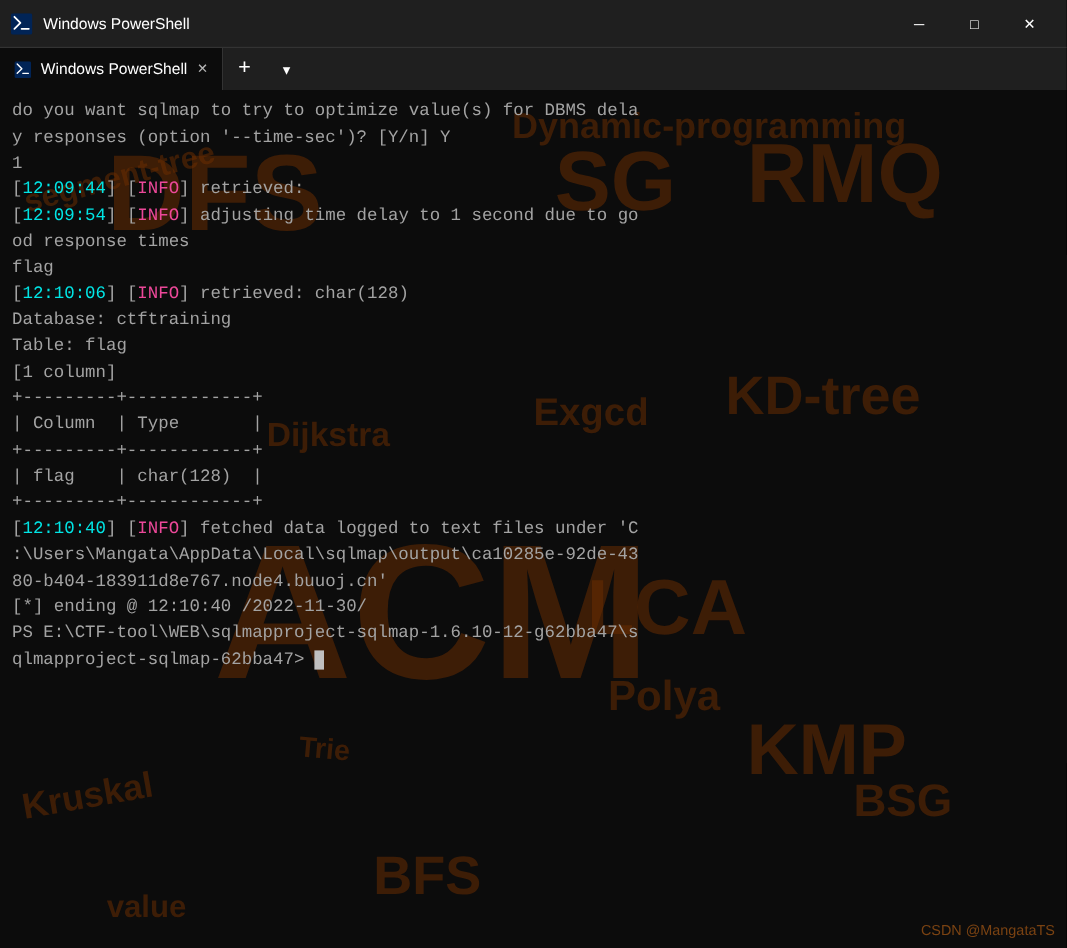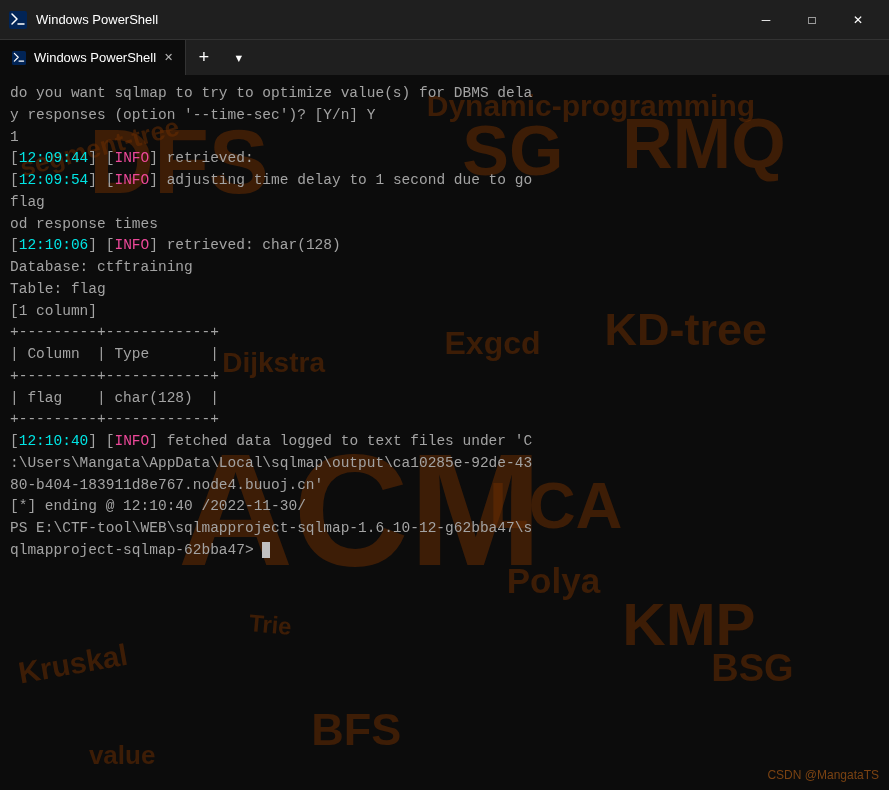--- a/index.html
+++ b/index.html
@@ -235,22 +235,22 @@
         <div class="wm-item" style="left: 28%; top: 75%; font-size: 24px; transform: rotate(5deg);">Trie</div>
         <div class="wm-item" style="left: 10%; top: 93%; font-size: 26px; transform: rotate(0deg);">value</div>
       </div>
 
     <div class="terminal-content" id="terminal-content">
         <div class="line white">do you want sqlmap to try to optimize value(s) for DBMS dela</div>
         <div class="line white">y responses (option '--time-sec')? [Y/n] Y</div>
         <div class="line white">1</div>
         <div class="line"><span class="white">[</span><span class="cyan">12:09:44</span><span class="white">] [</span><span class="green">INFO</span><span class="white">]</span><span class="white"> retrieved:</span></div>
         <div class="line"><span class="white">[</span><span class="cyan">12:09:54</span><span class="white">] [</span><span class="green">INFO</span><span class="white">]</span><span class="white"> adjusting time delay to 1 second due to go</span></div>
+        <div class="line white">od response times</div>
         <div class="line white">flag</div>
-        <div class="line white">od response times</div>
         <div class="line"><span class="white">[</span><span class="cyan">12:10:06</span><span class="white">] [</span><span class="green">INFO</span><span class="white">]</span><span class="white"> retrieved: char(128)</span></div>
         <div class="line white">Database: ctftraining</div>
         <div class="line white">Table: flag</div>
         <div class="line white">[1 column]</div>
         <div class="line white">+---------+------------+</div>
         <div class="line white">| Column  | Type       |</div>
         <div class="line white">+---------+------------+</div>
         <div class="line white">| flag    | char(128)  |</div>
         <div class="line white">+---------+------------+</div>
         <div class="line white"></div>

